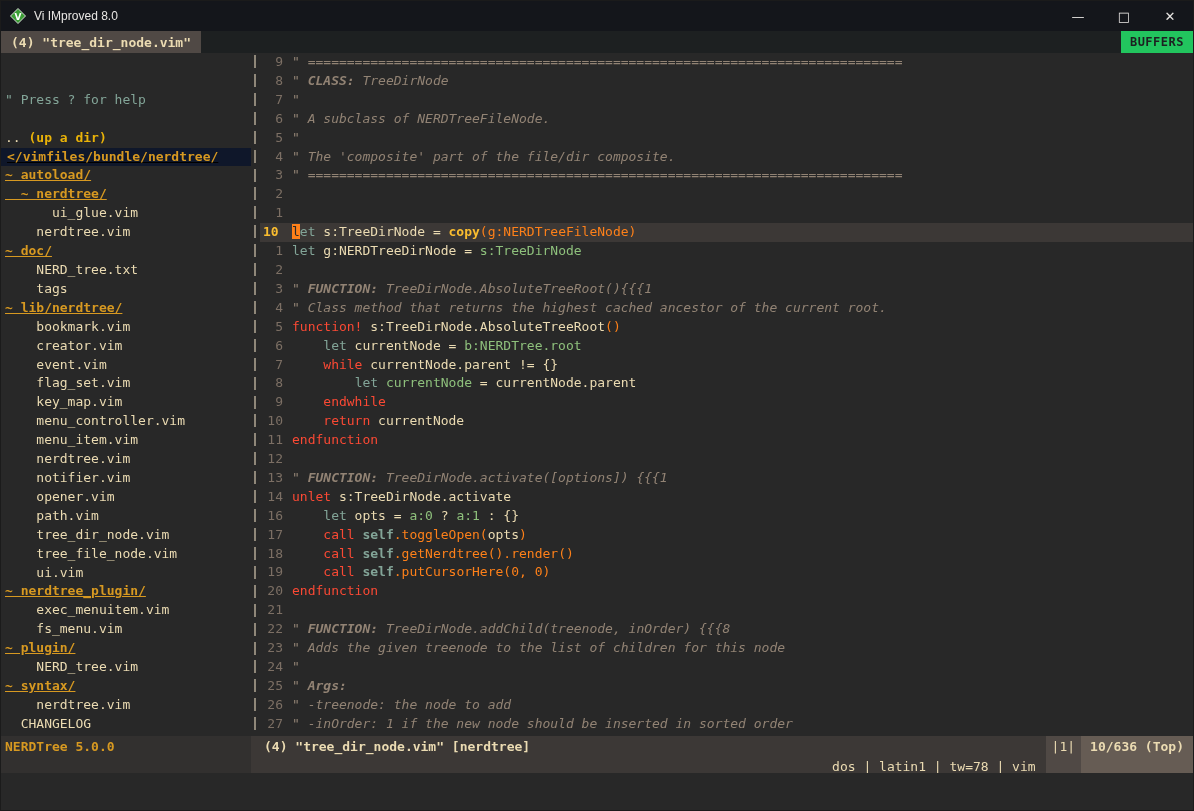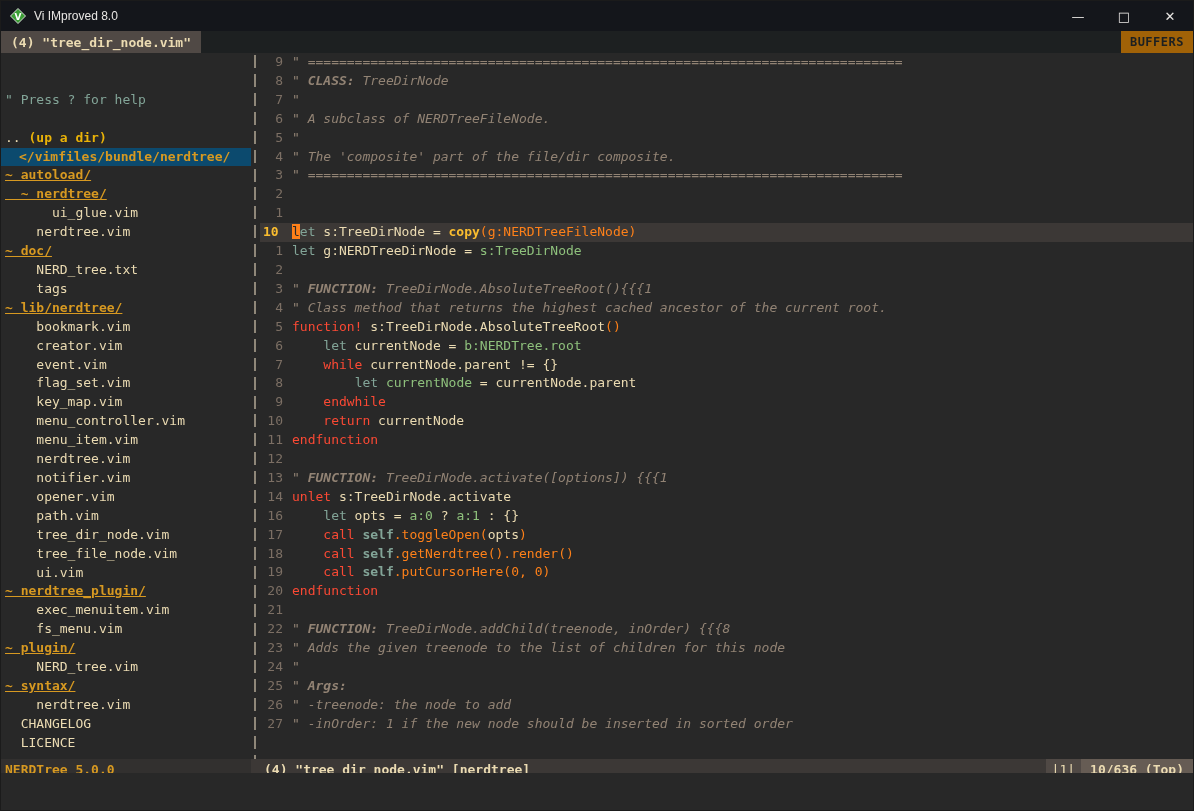--- a/index.html
+++ b/index.html
@@ -13,30 +13,30 @@
               color:#e8e6e3; font-family:"Liberation Sans", sans-serif; font-size:12px; flex-shrink:0; }
   .titlebar-icon { margin:0 8px 0 9px; display:flex; align-items:center; }
   .controls { margin-left:auto; display:flex; height:100%; }
   .ctrl { width:46px; height:100%; display:flex; align-items:center; justify-content:center;
           font-size:13px; color:#e8e6e3; font-family:"DejaVu Sans", sans-serif; }
 
   
   .tabline { height:22px; background:#1d2021; display:flex; align-items:stretch; font-size:13px; flex-shrink:0; }
   .tab { background:#504945; color:#ebdbb2; font-weight:bold; padding:0 10px; display:flex; align-items:center; white-space:pre; }
   .tab-fill { flex:1; }
-  .buffers { background:#a16207; color:#1d2021; font-weight:bold; padding:0 9px; display:flex; align-items:center;
+  .buffers { background:#22c55e; color:#1d2021; font-weight:bold; padding:0 9px; display:flex; align-items:center;
              font-size:12px; letter-spacing:.5px; }
 
   
   .content { flex:1; display:flex; min-height:0; }
 
   .tree { width:250px; flex-shrink:0; font-size:13px; line-height:18.92px; white-space:pre;
           overflow:hidden; padding-left:4px; }
   .trow { height:18.92px; }
-  .trow-root { background:#0c4a6e; margin-left:-4px; padding-left:18px; }
+  .trow-root { background:#0f172a; margin-left:-4px; padding-left:6px;text-decoration:underline; }
 
   .separator { width:9px; flex-shrink:0;
     background-image:repeating-linear-gradient(to bottom,#8f8779 0px,#8f8779 13px,transparent 13px,transparent 18.92px);
     background-size:2px 100%; background-repeat:no-repeat; background-position:3px 2px; }
 
   .editor { flex:1; font-size:13px; line-height:18.92px; overflow:hidden; min-width:0; }
   .erow { display:flex; height:18.92px; white-space:pre; }
   .erow-cur { background:#3c3836; }
   .num { width:32px; flex-shrink:0; text-align:right; padding-right:9px; color:#7c6f64; }
   .num-cur { text-align:left; padding-left:3px; padding-right:0; color:#fabd2f; font-weight:bold; }
@@ -52,21 +52,21 @@
   .c-bluebold { color:#83a598; font-weight:bold; }
   .c-aqua   { color:#8ec07c; }
   .c-orange { color:#fe8019; }
   .c-yellow { color:#fabd2f; font-weight:bold; }
   .c-cursor { background:#fe8019; color:#282828; }
   .c-tblue  { color:#83a598; }
   .c-tdir   { color:#d79921; font-weight:bold;text-decoration:underline; }
   .c-troot  { color:#d79921; font-weight:bold; }
 
   
-  .statusline { height:14px; display:flex; font-size:13px; line-height:21px; background:#3c3836; flex-shrink:0; }
+  .statusline { height:37px; display:flex; font-size:13px; line-height:21px; background:#3c3836; flex-shrink:0; }
   .st-left  { width:250px; flex-shrink:0; padding-left:4px; color:#d79921; font-weight:bold; background:#32302f; white-space:pre; }
   .st-gap   { width:9px; flex-shrink:0; background:#3c3836; }
   .st-main  { flex:1; display:flex; color:#ebdbb2; padding-left:4px; white-space:pre; min-width:0; }
   .st-center{ font-weight:bold; }
   .st-right { margin-left:auto; display:flex; white-space:pre; }
   .st-items { padding:0 10px;margin-top:20px; }
   .st-mid   { background:#504945; padding:0 6px; }
   .st-tail  { background:#665c54; padding:0 9px; color:#ebdbb2; font-weight:bold; }
 
   .cmdline { height:37px; background:#282828; flex-shrink:0; }

